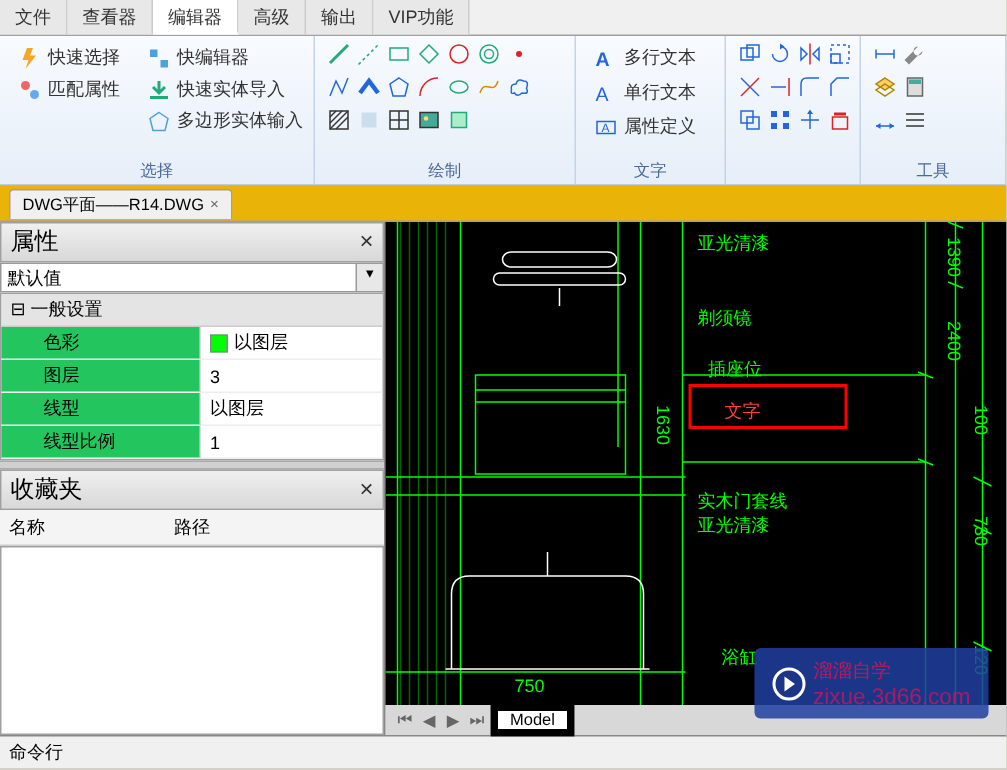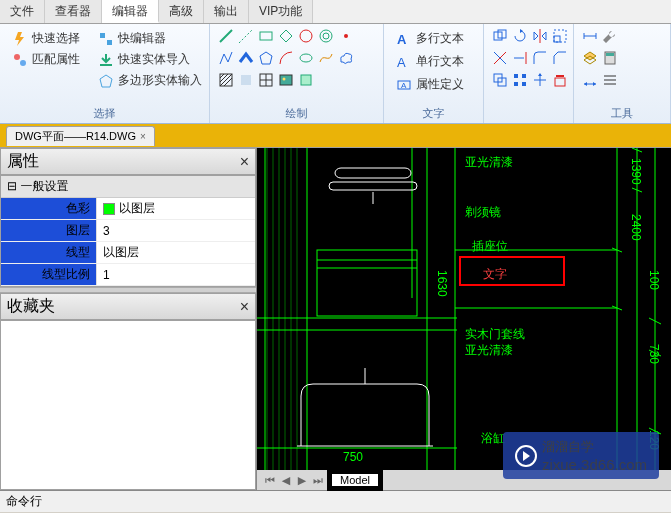--- a/index.html
+++ b/index.html
@@ -31,21 +31,21 @@
 
 .left { width: 257px; background: #f0f0f0; display: flex; flex-direction: column; border-right: 1px solid #888; }
 .panel-header { background: linear-gradient(#f0f0f0, #d8d8d8); border: 1px solid #a0a0a0; padding: 2px 6px; font-size: 16px; display: flex; justify-content: space-between; align-items: center; }
 .panel-header .closex { cursor: pointer; color: #333; }
 .prop-default { display: flex; }
 .prop-default input { flex: 1; border: 1px solid #999; font-size: 12px; padding: 2px 4px; }
 .prop-default .dd { width: 18px; border: 1px solid #999; border-left: none; background: #e8e8e8; text-align: center; font-size: 10px; cursor: pointer; }
 .prop-table { border: 1px solid #a0a0a0; background: #fff; font-size: 12px; }
 .prop-group { background: #e4e4e4; padding: 2px 6px; border-bottom: 1px solid #ccc; }
 .prop-row { display: flex; border-bottom: 1px solid #eee; }
-.prop-row .k { width: 96px; padding: 2px 6px 2px 28px; background: #1d4ed8; border-right: 1px solid #ddd; text-align: right; }
+.prop-row .k { width: 133px; padding: 2px 6px 2px 28px; background: #22c55e; border-right: 1px solid #ddd; }
 .prop-row .v { flex: 1; padding: 2px 6px; display: flex; align-items: center; gap: 4px; }
 .color-swatch { width: 12px; height: 12px; background: #00ff00; border: 1px solid #888; }
 .divider-h { height: 6px; background: #d0d0d0; border-top: 1px solid #aaa; border-bottom: 1px solid #aaa; }
 .fav-header { display: flex; font-size: 12px; padding: 3px 6px; background: #f4f4f4; border-bottom: 1px solid #ccc; }
 .fav-header .c1 { width: 110px; }
 .fav-body { flex: 1; background: #fff; border: 1px solid #a0a0a0; }
 
 
 .canvas-wrap { flex: 1; display: flex; flex-direction: column; background: #888; }
 .canvas { flex: 1; background: #000; position: relative; overflow: hidden; }
@@ -53,21 +53,21 @@
 .cad-text { position: absolute; color: #00ff00; font-size: 12px; font-family: SimSun, serif; white-space: nowrap; }
 .cad-text.red { color: #ff4040; }
 .redbox { position: absolute; border: 2px solid #ff0000; }
 .dim-v { position: absolute; color: #00ff00; font-size: 12px; writing-mode: vertical-rl; text-orientation: mixed; font-family: Arial; }
 .dim-h { position: absolute; color: #00ff00; font-size: 12px; font-family: Arial; }
 .model-tabs { height: 20px; background: #d8d8d8; display: flex; align-items: center; padding: 0 6px; gap: 2px; font-size: 11px; }
 .model-tabs .nav { width: 14px; text-align: center; color: #666; cursor: pointer; }
 .model-tabs .mt { background: #fff; border: 5px solid #000000; padding: 0 8px; }
 
 
-.watermark { position: absolute; right: 12px; bottom: 34px; background: rgba(32,64,160,0.85); color: #404040; padding: 6px 12px; border-radius: 4px; font-size: 13px; display: flex; align-items: center; gap: 5px; }
+.watermark { position: absolute; right: 12px; bottom: 34px; background: rgba(32,64,160,0.85); color: #be185d; padding: 6px 12px; border-radius: 4px; font-size: 13px; display: flex; align-items: center; gap: 5px; }
 .watermark .play { width: 22px; height: 22px; border: 2px solid #fff; border-radius: 50%; display: flex; align-items: center; justify-content: center; }
 .watermark .play::before { content: ""; border-left: 7px solid #fff; border-top: 5px solid transparent; border-bottom: 5px solid transparent; margin-left: 2px; }
 .watermark .sub { font-size: 15px; display: block; opacity: .85; }
 
 
 .cmdline { height: 22px; border-top: 1px solid #888; background: #f0f0f0; padding: 2px 6px; font-size: 12px; }
 </style>
 </head>
 <body>
 
@@ -337,20 +337,24 @@
   </div>
 </div>
 
 <div class="main">
 
   <div class="left">
     <div class="panel-header">
       <span>属性</span>
       <span class="closex">×</span>
     </div>
+    <div class="prop-default">
+      <input value="默认值" style="">
+      <div class="dd">▾</div>
+    </div>
     <div class="prop-table">
       <div class="prop-group">
         <span>⊟ </span><span>一般设置</span>
       </div>
       <div class="prop-row">
         <div class="k">色彩</div>
         <div class="v">
             <span class="color-swatch"></span>
             <span>以图层</span>
           </div>
@@ -365,20 +369,24 @@
       </div>
       <div class="prop-row">
         <div class="k">线型比例</div>
         <div class="v">1</div>
       </div>
     </div>
     <div class="divider-h"></div>
     <div class="panel-header">
       <span>收藏夹</span>
       <span class="closex">×</span>
+    </div>
+    <div class="fav-header">
+      <div class="c1">名称</div>
+      <div>路径</div>
     </div>
     <div class="fav-body"></div>
   </div>
 
   <div class="canvas-wrap">
     <div class="canvas">
       <svg viewBox="0 0 414 322">
 
         <g stroke="#00ff00" stroke-width="1" fill="none">
           <line x1="8" y1="0" x2="8" y2="322"></line>

